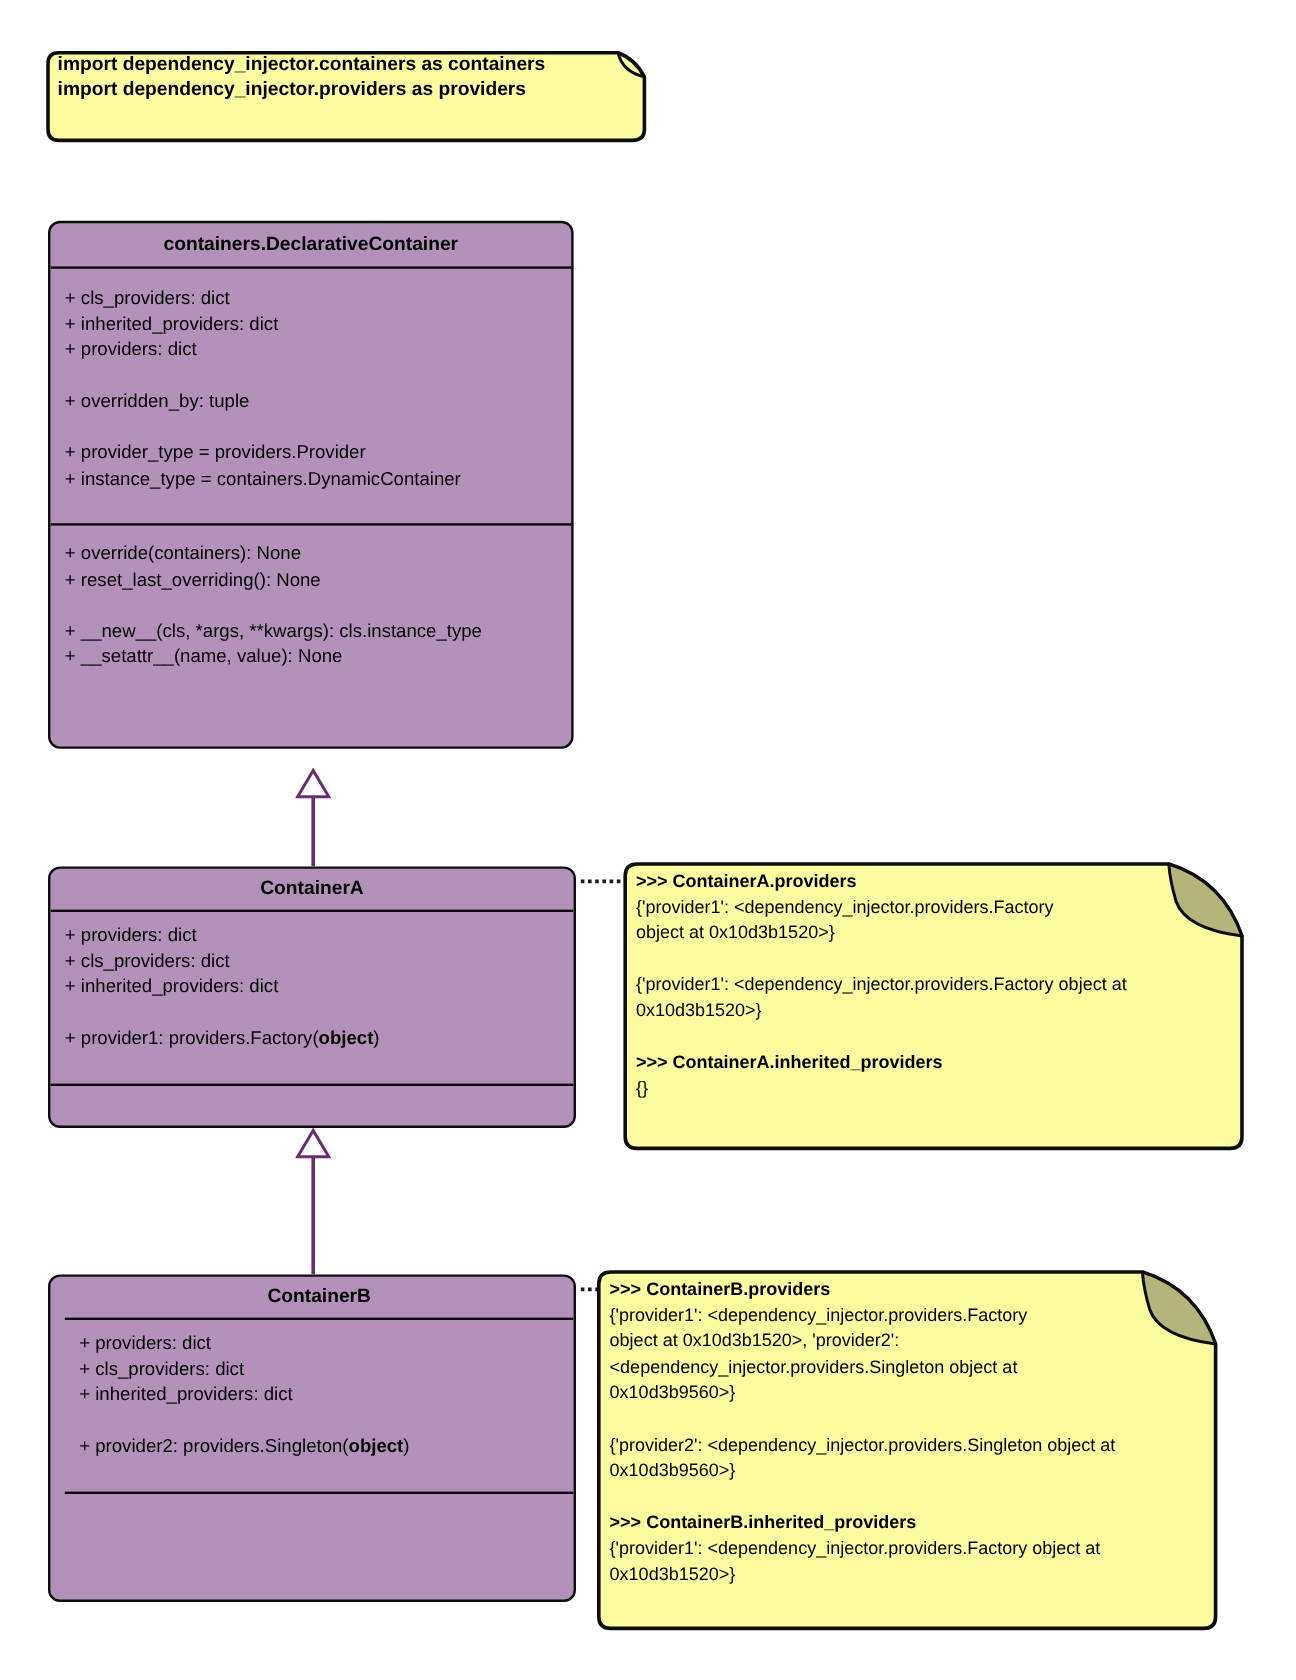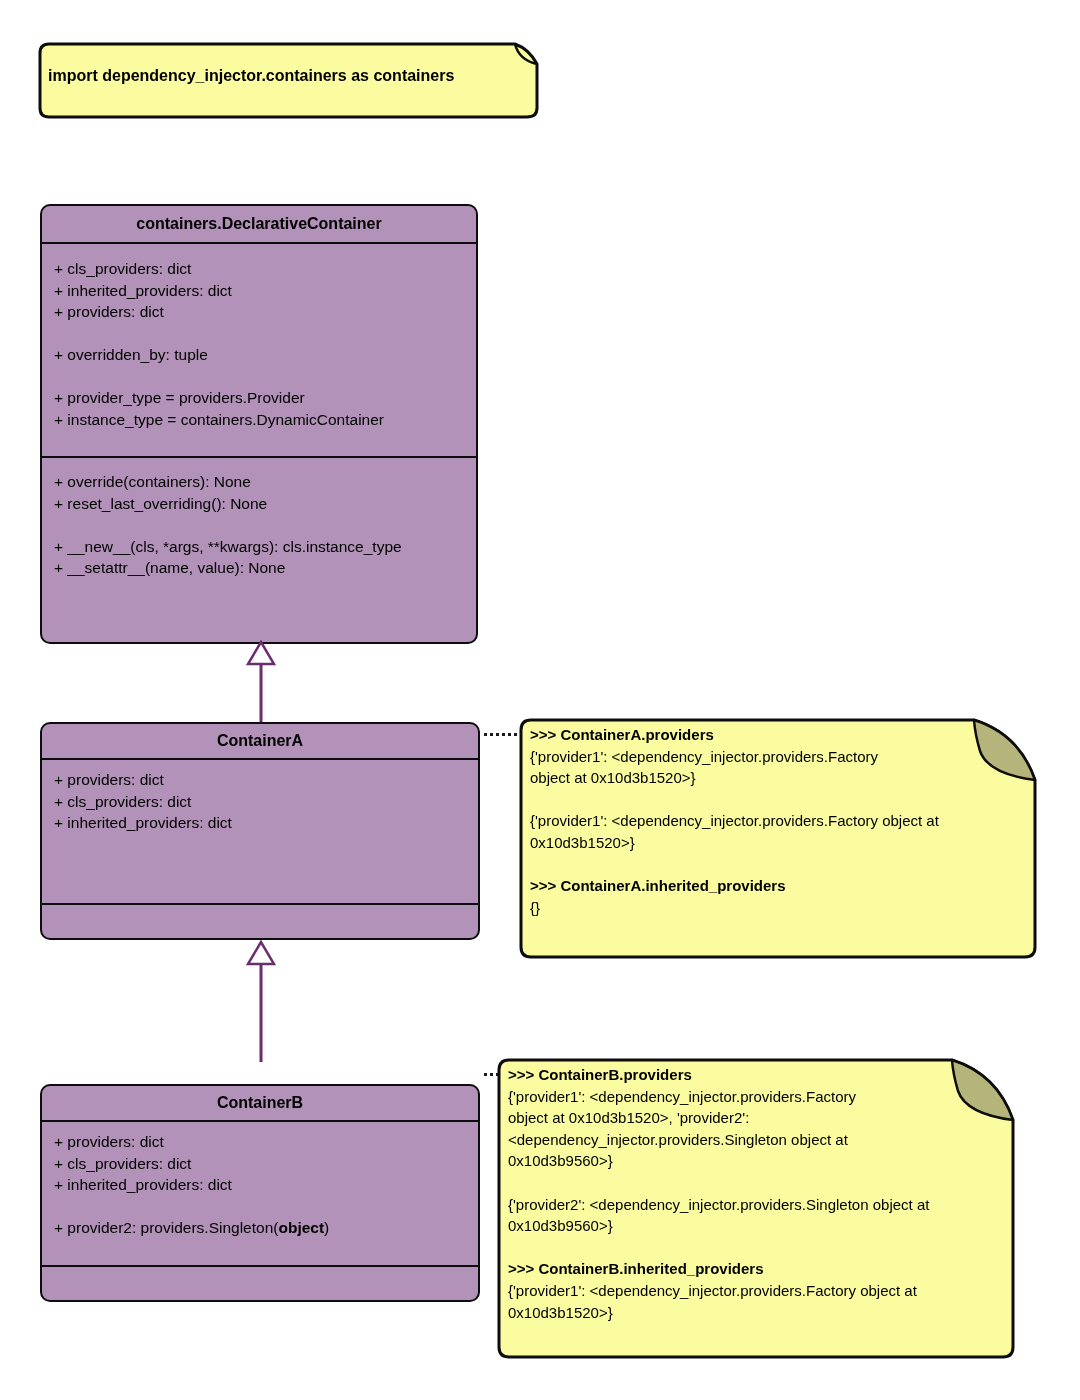--- a/index.html
+++ b/index.html
@@ -27,21 +27,21 @@
     padding: 6px 12px;
     font-size: 15px;
     line-height: 21.6px;
     white-space: nowrap;
   }
   .note-line { white-space: nowrap; }
   .note-cmd { font-weight: bold; }
 
   .import-note-content {
     position: absolute; left: 0; top: 0; right: 0; bottom: 0;
-    padding: 23px 10px;
+    padding: 1px 10px;
     font-size: 16px;
     font-weight: bold;
     line-height: 21px;
     white-space: nowrap;
   }
 
   
   .uml-class {
     position: absolute;
     background: var(--class-fill);
@@ -77,24 +77,25 @@
 
 <div class="canvas">
 
   <div class="note" style="left:38px; top:42px; width:502px; height:78px;">
     <svg width="502" height="78" viewBox="0 0 502 78">
       <path class="note-body-fill" d="M 11 2 H 477 Q 491 7 499 22 V 66 Q 499 75 489 75 H 11 Q 2 75 2 66 V 11 Q 2 2 11 2 Z"></path>
       <path class="note-curl" d="M 477 2 Q 481 18 499 22"></path>
     </svg>
     <div class="import-note-content">
       <div>import dependency_injector.containers as containers</div>
+      <div>import dependency_injector.providers as providers</div>
     </div>
   </div>
 
-  <div class="uml-class" style="left:40px; top:204px; width:438px; height:440px;">
+  <div class="uml-class" style="left:40px; top:184px; width:438px; height:440px;">
     <div class="cls-title" style="height:38px; padding-top:9px;">containers.DeclarativeContainer</div>
     <div class="cls-section" style="height:214px; padding:14px 12px 0;">
         <div class="member-row"><span class="member-text">+ cls_providers: dict</span></div>
         <div class="member-row"><span class="member-text">+ inherited_providers: dict</span></div>
         <div class="member-row"><span class="member-text">+ providers: dict</span></div>
         <div class="member-row">&nbsp;</div>
         <div class="member-row"><span class="member-text">+ overridden_by: tuple</span></div>
         <div class="member-row">&nbsp;</div>
         <div class="member-row"><span class="member-text">+ provider_type = providers.Provider</span></div>
         <div class="member-row"><span class="member-text">+ instance_type = containers.DynamicContainer</span></div>
@@ -113,20 +114,21 @@
     <line x1="15" y1="25" x2="15" y2="82" style="stroke: var(--arrow-purple);" stroke-width="3"></line>
   </svg>
 
   <div class="uml-class" style="left:40px; top:722px; width:440px; height:218px;">
     <div class="cls-title" style="height:36px; padding-top:8px;">ContainerA</div>
     <div class="cls-section" style="height:145px; padding:9px 12px 0;">
         <div class="member-row"><span class="member-text">+ providers: dict</span></div>
         <div class="member-row"><span class="member-text">+ cls_providers: dict</span></div>
         <div class="member-row"><span class="member-text">+ inherited_providers: dict</span></div>
         <div class="member-row">&nbsp;</div>
+        <div class="member-row"><span class="member-text">+ provider1: providers.Factory(<b>object</b>)</span></div>
       </div>
     <div class="cls-section" style="height:32px;"></div>
   </div>
 
   <div class="dotted-conn" style="left:484px; top:733px; width:33px;"></div>
 
   <div class="note" style="left:518px; top:718px; width:520px; height:242px;">
     <svg width="520" height="242" viewBox="0 0 520 242">
       <path class="note-body-fill" d="M 13 2 H 456 Q 501 16 517 62 V 229 Q 517 239 507 239 H 13 Q 3 239 3 229 V 12 Q 3 2 13 2 Z"></path>
       <path class="note-flap-fill" d="M 456 2 Q 501 16 517 62 Q 470 56 462 33 Q 457 16 456 2 Z"></path>
@@ -142,21 +144,21 @@
         <div class="note-line note-cmd">&gt;&gt;&gt; ContainerA.inherited_providers</div>
         <div class="note-line">{}</div>
       </div>
   </div>
 
   <svg class="inherit-arrow" style="left:246px; top:940px;" width="30" height="122" viewBox="0 0 30 122">
     <polygon points="15,2 2,24 28,24" fill="#ffffff" style="stroke: var(--arrow-purple);" stroke-width="2.5" stroke-linejoin="miter"></polygon>
     <line x1="15" y1="25" x2="15" y2="122" style="stroke: var(--arrow-purple);" stroke-width="3"></line>
   </svg>
 
-  <div class="uml-class" style="left:40px; top:1084px; width:440px; height:218px;">
+  <div class="uml-class" style="left:40px; top:1062px; width:440px; height:273px;padding-left:12px;">
     <div class="cls-title" style="height:36px; padding-top:8px;">ContainerB</div>
     <div class="cls-section" style="height:145px; padding:9px 12px 0;">
         <div class="member-row"><span class="member-text">+ providers: dict</span></div>
         <div class="member-row"><span class="member-text">+ cls_providers: dict</span></div>
         <div class="member-row"><span class="member-text">+ inherited_providers: dict</span></div>
         <div class="member-row">&nbsp;</div>
         <div class="member-row"><span class="member-text">+ provider2: providers.Singleton(<b>object</b>)</span></div>
       </div>
     <div class="cls-section" style="height:32px;"></div>
   </div>

